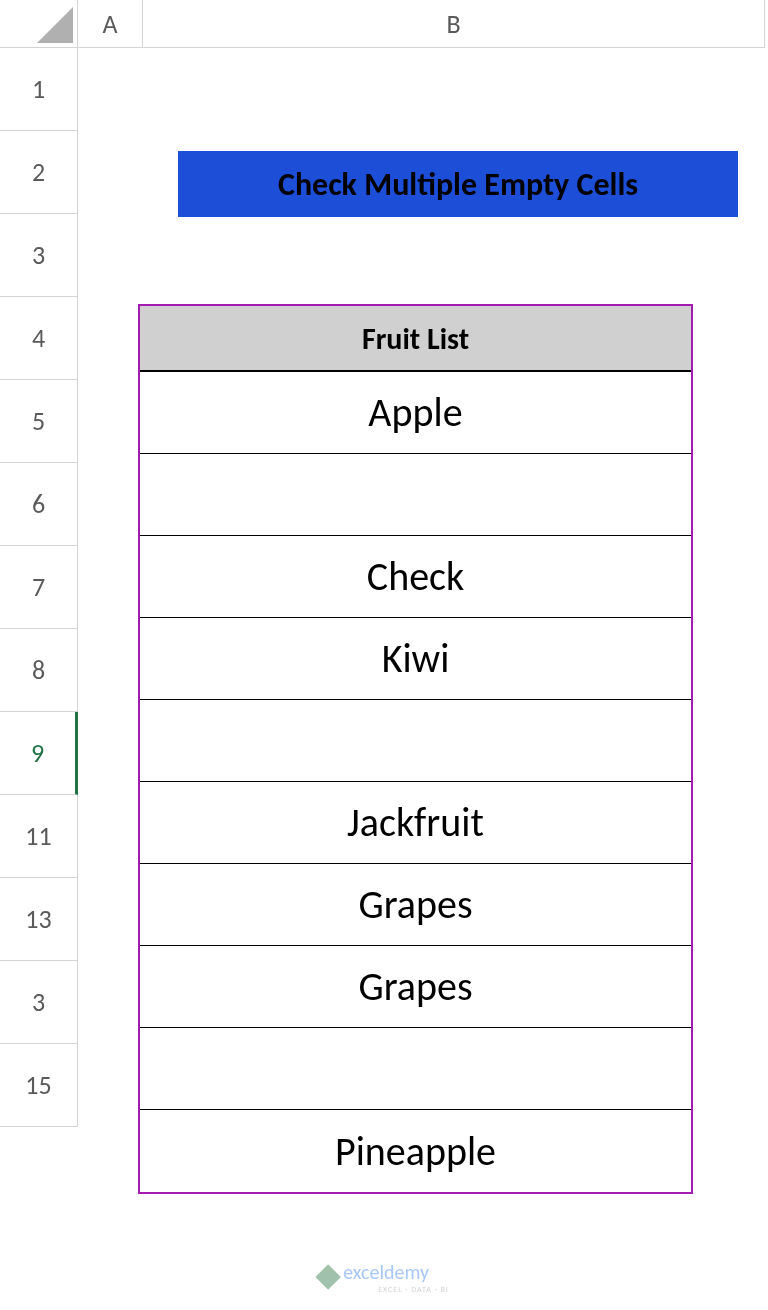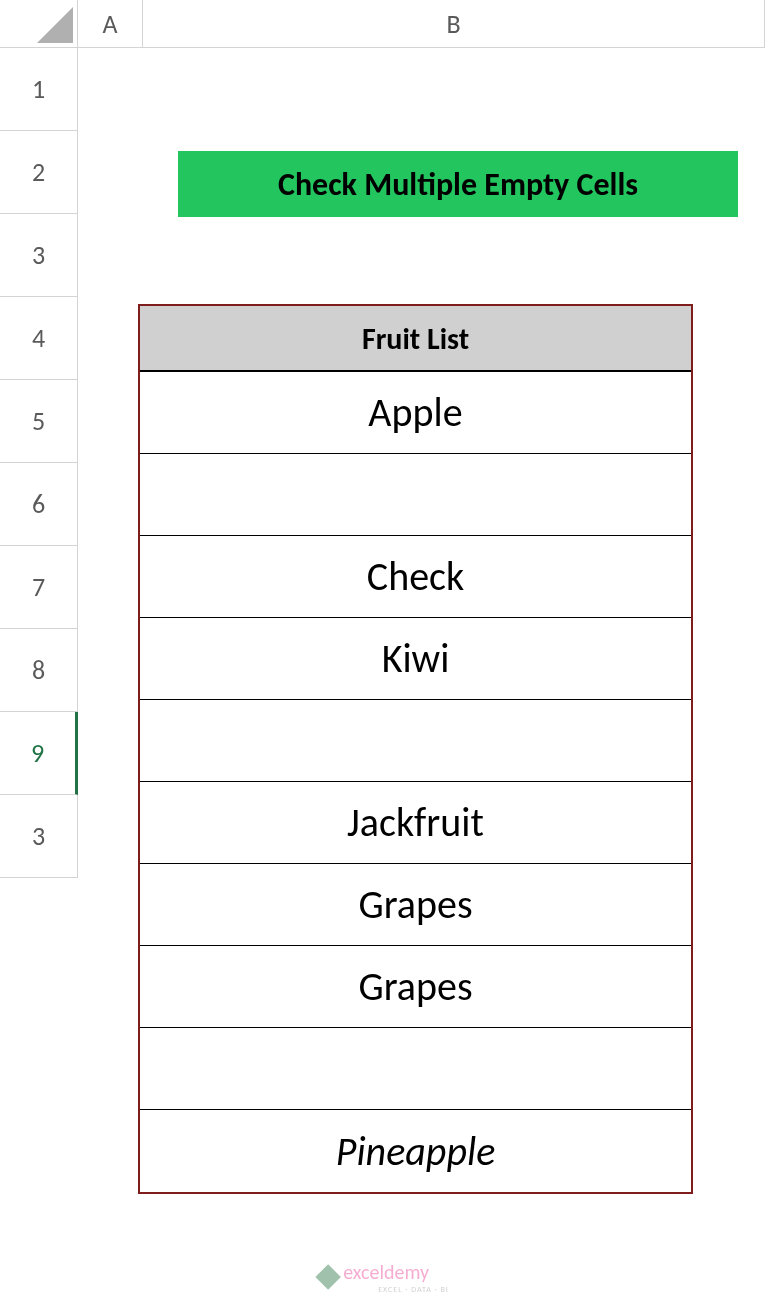--- a/index.html
+++ b/index.html
@@ -83,34 +83,34 @@
       right: 0;
       bottom: 0;
       background: #fff;
     }
     .title-cell {
       position: absolute;
       top: 103px;
       left: 100px;
       width: 560px;
       height: 66px;
-      background: #22c55e;
+      background: #1d4ed8;
       display: flex;
       align-items: center;
       justify-content: center;
       font-size: 32px;
       font-weight: bold;
       color: #000;
     }
     .fruit-table {
       position: absolute;
       top: 256px;
       left: 60px;
       width: 555px;
-      border: 2px solid #7f1d1d;
+      border: 2px solid #a21caf;
     }
     .fruit-header {
       height: 66px;
       background: #d0d0d0;
       border-bottom: 2px solid #000;
       display: flex;
       align-items: center;
       justify-content: center;
       font-size: 30px;
       font-weight: bold;
@@ -120,41 +120,40 @@
       height: 82px;
       border-bottom: 1px solid #000;
       display: flex;
       align-items: center;
       justify-content: center;
       font-size: 40px;
       color: #000;
     }
     .fruit-row:last-child {
       border-bottom: none;
-      font-style: italic;
     }
     .watermark {
       position: absolute;
       bottom: 16px;
       left: 50%;
       transform: translateX(-50%);
       display: flex;
       align-items: center;
       gap: 6px;
       opacity: 0.45;
     }
     .watermark-icon {
       width: 18px;
       height: 18px;
       background: #2f7a4a;
       transform: rotate(45deg);
     }
     .watermark-text {
       font-size: 20px;
-      color: #ec4899;
+      color: #3b82f6;
       font-weight: 500;
     }
     .watermark-sub {
       font-size: 8px;
       color: #999;
       letter-spacing: 1px;
       display: block;
       margin-left: 35px;
     }
   </style>
@@ -171,21 +170,24 @@
 <div class="row-headers">
   <div class="row-header">1</div>
   <div class="row-header">2</div>
   <div class="row-header">3</div>
   <div class="row-header">4</div>
   <div class="row-header">5</div>
   <div class="row-header">6</div>
   <div class="row-header">7</div>
   <div class="row-header">8</div>
   <div class="row-header selected">9</div>
+  <div class="row-header">11</div>
+  <div class="row-header">13</div>
   <div class="row-header">3</div>
+  <div class="row-header">15</div>
 </div>
 
 <div class="grid-area">
   <div class="title-cell">Check Multiple Empty Cells</div>
 
   <div class="fruit-table">
     <div class="fruit-header">Fruit List</div>
     <div class="fruit-row">Apple</div>
     <div class="fruit-row"></div>
     <div class="fruit-row">Check</div>

